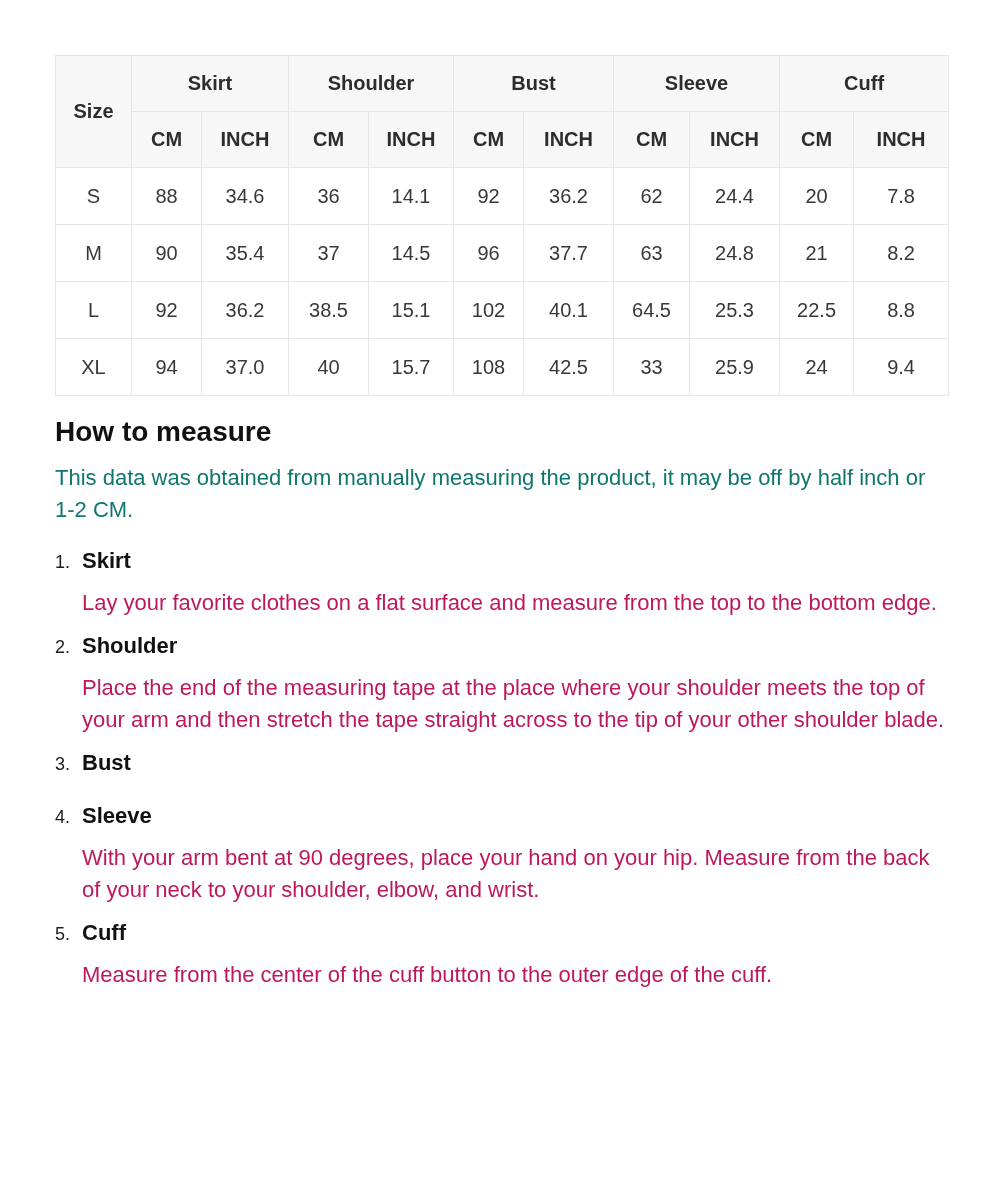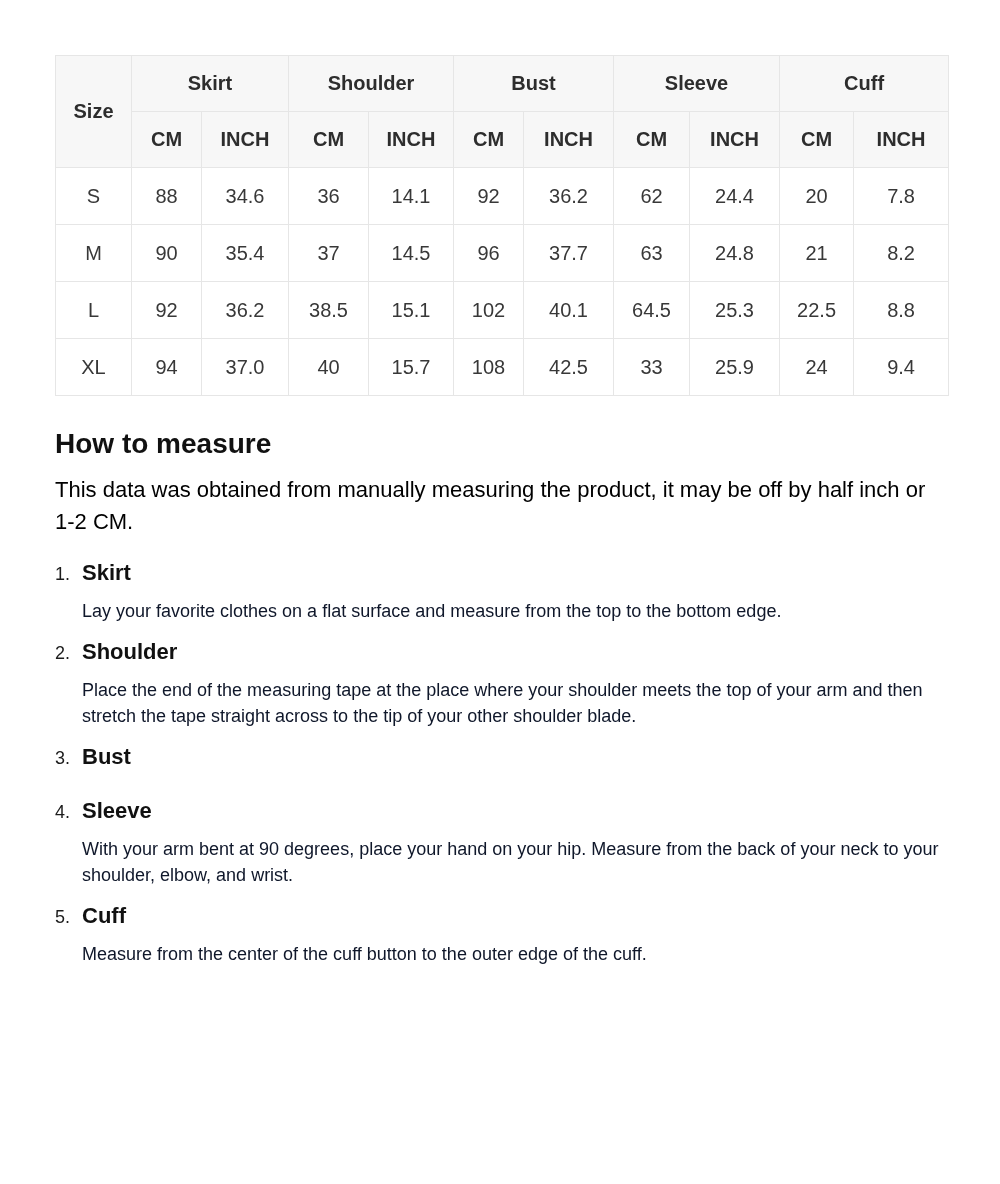--- a/index.html
+++ b/index.html
@@ -46,31 +46,31 @@
   col.c-in2   { width: 85px; }
   col.c-cm3   { width: 70px; }
   col.c-in3   { width: 90px; }
   col.c-cm4   { width: 76px; }
   col.c-in4   { width: 90px; }
   col.c-cm5   { width: 74px; }
   col.c-in5   { width: 95px; }
 
   
   h2.measure-title {
-    margin-top: 32px;
+    margin-top: 20px;
     margin-bottom: 14px;
     font-size: 28px;
     line-height: 1.15;
     font-weight: 700;
     color: #111111;
   }
   p.measure-intro {
     font-size: 22px;
     line-height: 1.45;
-    color: #000000;
+    color: #0f766e;
     margin-bottom: 22px;
   }
   .steps { }
   .step {
     display: flex;
     align-items: baseline;
     margin-bottom: 14px;
   }
   .step-num {
     flex: 0 0 18px;
@@ -81,23 +81,23 @@
   }
   .step-body { flex: 1 1 auto; }
   .step-title {
     font-size: 22px;
     font-weight: 700;
     color: #111111;
     line-height: 1.15;
     margin-bottom: 14px;
   }
   .step-desc {
-    font-size: 18px;
+    font-size: 22px;
     line-height: 1.44;
-    color: #0f172a;
+    color: #be185d;
   }
 </style>
 </head>
 <body>
 
 <table class="size-chart">
   <colgroup>
     <col class="c-size">
       <col class="c-cm1">
       <col class="c-in1">

